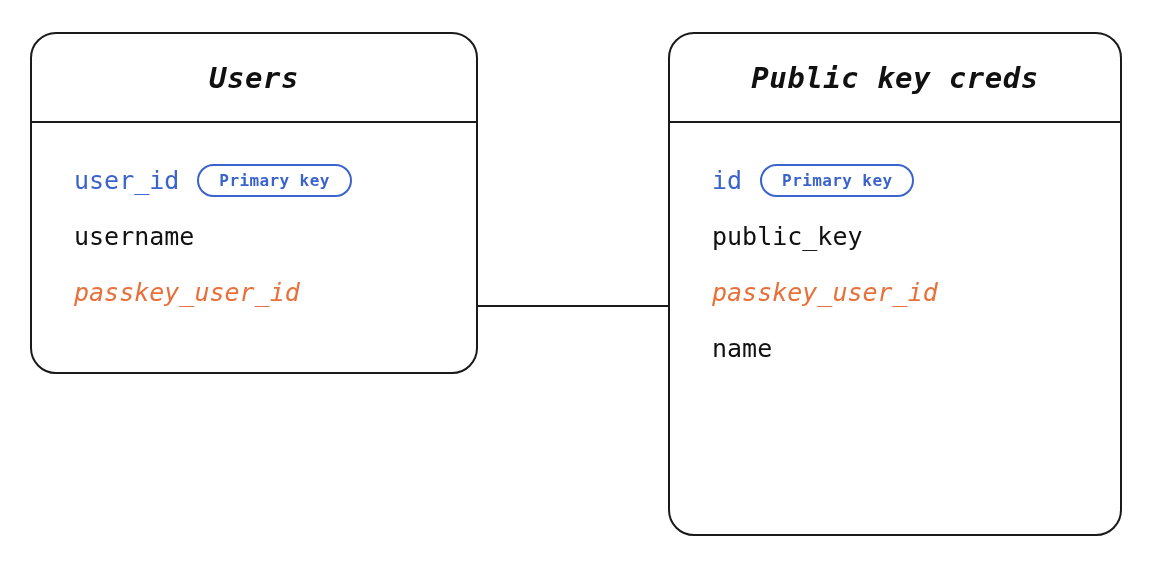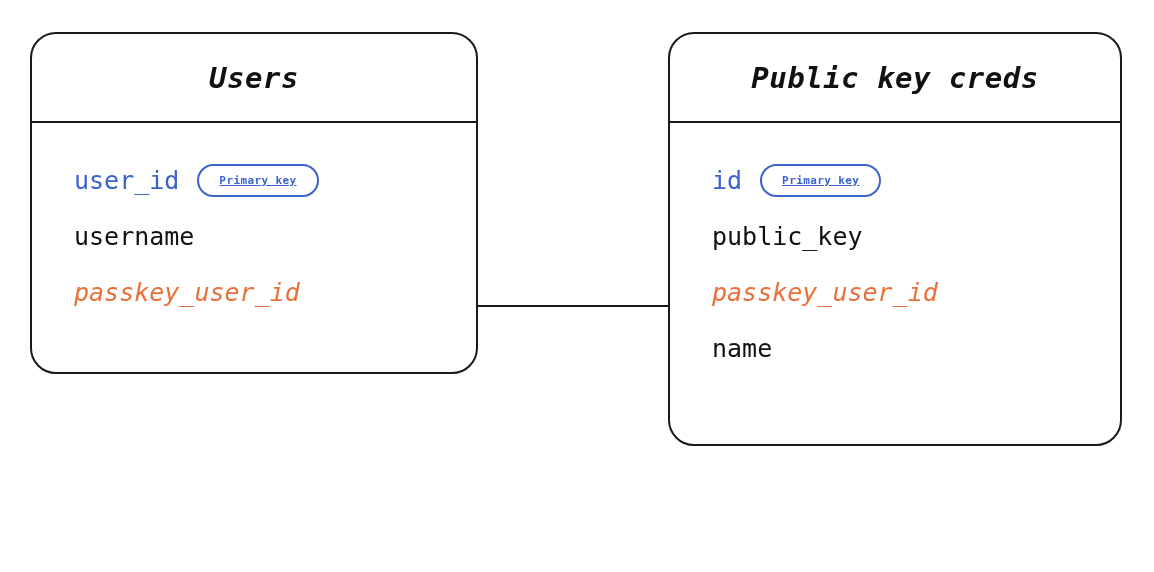--- a/index.html
+++ b/index.html
@@ -32,21 +32,21 @@
   #entity-users {
     left: 30px;
     top: 32px;
     width: 448px;
     height: 342px;
   }
   #entity-pkcreds {
     left: 668px;
     top: 32px;
     width: 454px;
-    height: 414px;
+    height: 504px;
     text-align: center;
   }
 
   .entity-header {
     box-sizing: border-box;
     height: 89px;
     display: flex;
     align-items: center;
     justify-content: center;
     border-bottom: 2.5px solid #1a1a1a;
@@ -85,25 +85,24 @@
   .badge {
     box-sizing: border-box;
     display: inline-flex;
     align-items: center;
     justify-content: center;
     height: 33px;
     padding: 0 20px;
     border: 2px solid #3b63cc;
     border-radius: 999px;
     color: #3b63cc;
-    font-size: 11px;
+    font-size: 16px;
     font-weight: bold;
     letter-spacing: 0.4px;
     white-space: nowrap;
-    text-decoration: underline;
   }
 
   
   #relationship-connector {
     position: absolute;
     left: 476px;
     top: 305px;
     width: 194px;
     height: 0;
     border-top: 2.5px solid #1a1a1a;

